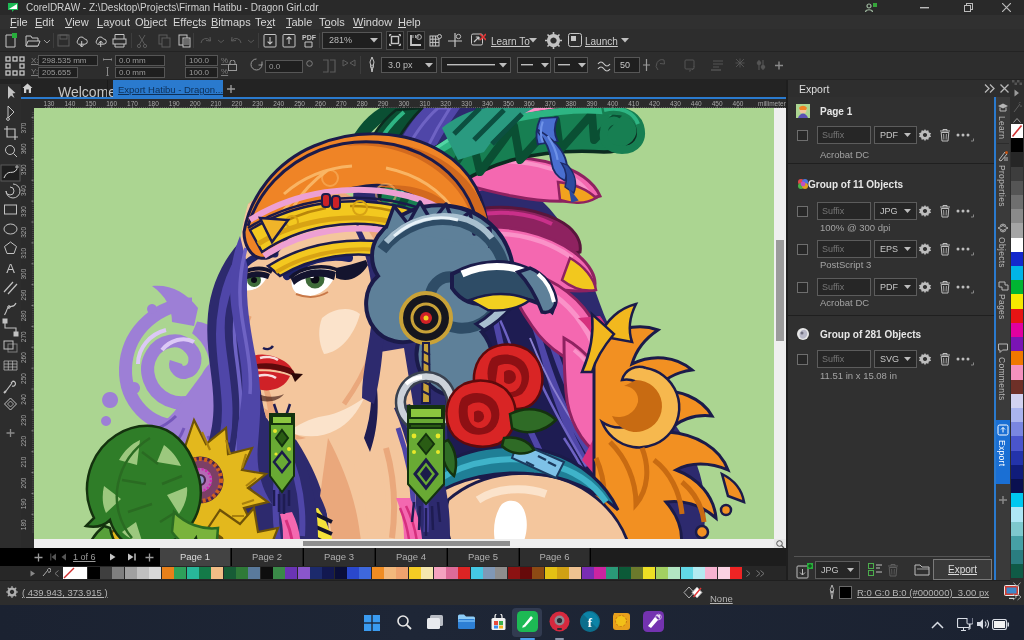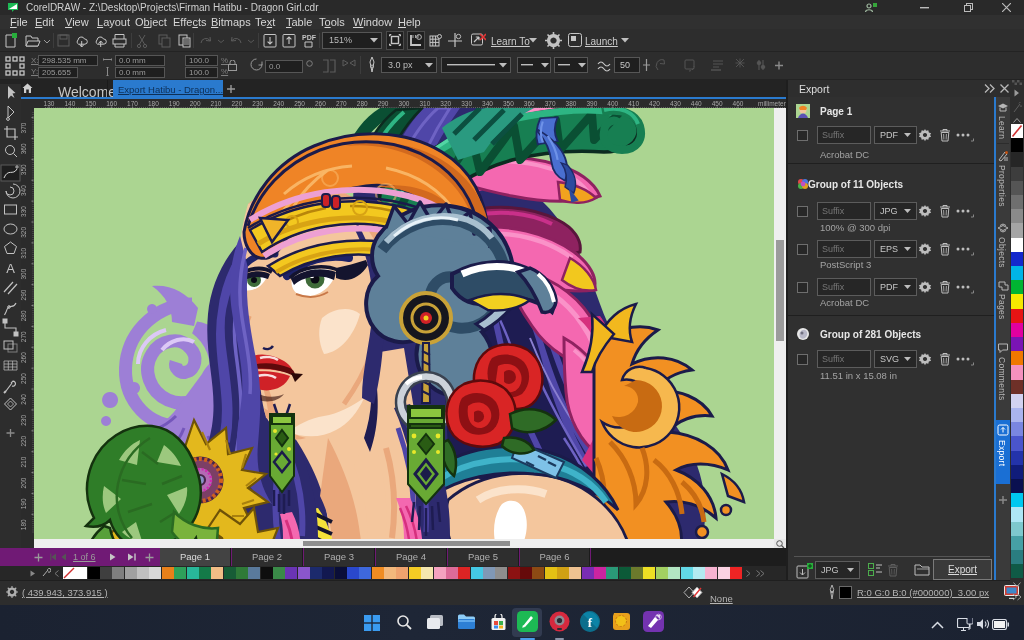--- a/index.html
+++ b/index.html
@@ -35,21 +35,21 @@
 #toolbox { left:0; top:84px; width:21px; height:496px; background:#2d2d2d; }
 
 #canvas { left:34px; top:108px; width:740px; height:431px; background:#abd591; overflow:hidden; }
 #vscroll { left:774px; top:108px; width:12px; height:431px; background:#efefef; }
 #vthumb { position:absolute; left:2px; top:132px; width:8px; height:101px; background:#9b9b9b; }
 #hscroll { left:34px; top:539px; width:740px; height:9px; background:#efefef; }
 #hthumb { position:absolute; left:269px; top:2px; width:207px; height:5px; background:#8f8f8f; }
 #zoomcorner { left:774px; top:539px; width:12px; height:10px; background:#e8e8e8; }
 #midgap { left:21px; top:539px; width:13px; height:9px; background:#2b2b2b; }
 
-#pagenav { left:0; top:548px; width:786px; height:18px; background:#701a75; color:#a8a8a8;
+#pagenav { left:0; top:548px; width:786px; height:18px; background:#000000; color:#a8a8a8;
   font-size:9px; }
 .ptab { position:absolute; top:0; height:18px; background:#2e2e2e; color:#b0b0b0;
   text-align:center; line-height:18px; font-size:9.5px; border-right:1px solid #1b1b1b; }
 
 #docpal { left:0; top:566px; width:786px; height:14px; background:#272727; }
 .sw { position:absolute; top:1px; width:12px; height:12px; }
 
 #statusbar { left:0; top:580px; width:1024px; height:25px; background:#2d2d2d;
   border-top:1px solid #1f1f1f; color:#b4b4b4; font-size:9.5px; }
 
@@ -170,21 +170,21 @@
 
       <g stroke="none" fill="#c6c6c6">
             <text x="300" y="9" font-size="7" font-weight="bold" font-family="Liberation Sans">PDF</text>
           </g>
       <path d="M303 11 L310 11 L310 16 L303 16 Z"></path>
 
       <path d="M51.5 2 L51.5 17 M129.5 2 L129.5 17 M191.5 2 L191.5 17 M256.5 2 L256.5 17 M317.5 2 L317.5 17" stroke="#3d3d3d"></path>
     </g>
   </svg>
 
-  <div class="cmb" style="left:322px;top:3px;width:60px;height:17px;font-size:9px;line-height:15px;padding-left:6px">151%</div>
+  <div class="cmb" style="left:322px;top:3px;width:60px;height:17px;font-size:9px;line-height:15px;padding-left:6px">281%</div>
   <svg class="ico" style="left:370px;top:9px" width="8" height="5" viewBox="0 0 8 5">
         <path d="M0 0 L4 4.5 L8 0" fill="#bfbfbf"></path>
       </svg>
 
   <div class="abs" style="left:386px;top:2px;width:18px;height:19px;background:#1f1f1f;border:1px solid #4a4a4a"></div>
   <svg class="ico" style="left:389px;top:5px" width="12" height="12" viewBox="0 0 12 12">
     <path d="M0 2 L2 0 M10 0 L12 2 M12 10 L10 12 M2 12 L0 10" stroke="#c6c6c6" stroke-width="1.6"></path>
     <rect x="2.5" y="2.5" width="7" height="7" fill="none" stroke="#c6c6c6" stroke-width="1.4"></rect>
   </svg>
   <div class="abs" style="left:407px;top:2px;width:18px;height:19px;background:#1f1f1f;border:1px solid #4a4a4a"></div>

